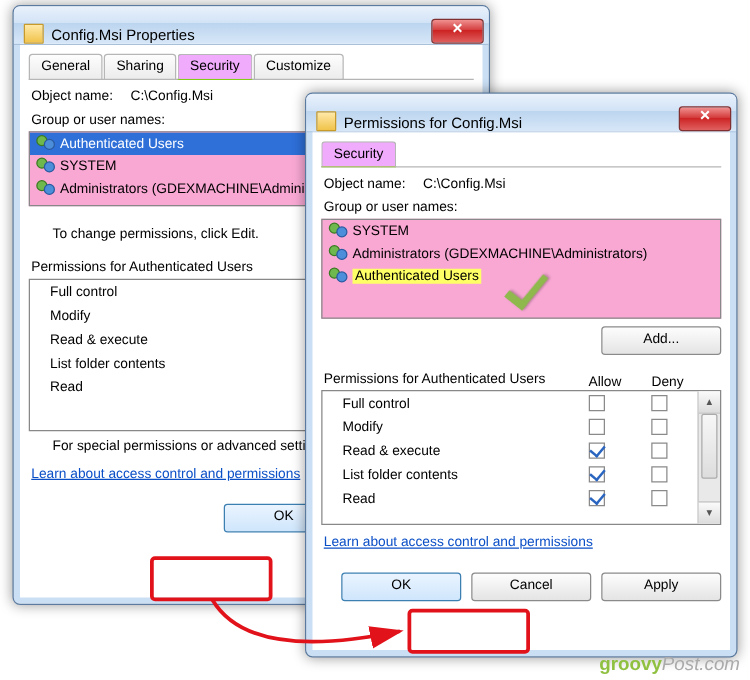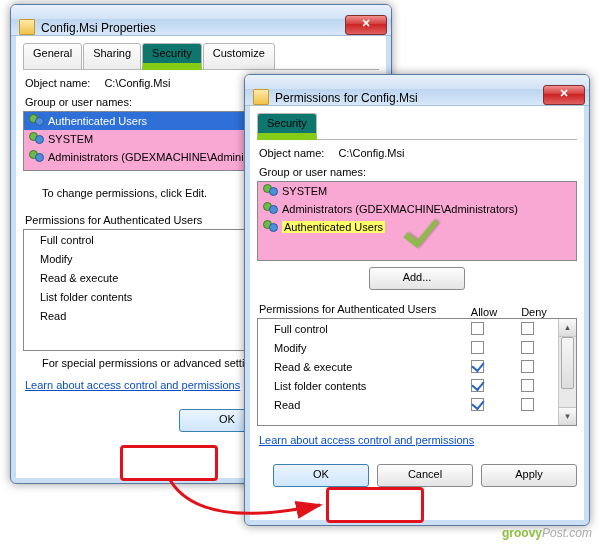--- a/index.html
+++ b/index.html
@@ -47,42 +47,42 @@
   .tabs { display: flex; border-bottom: 1px solid #b6b6b6; margin-bottom: 4px;}
   .tab {
     padding: 3px 9px 4px 9px;
     border: 1px solid #b6b6b6;
     background: linear-gradient(#fdfdfd,#ececec);
     border-radius: 3px 3px 0 0;
     margin-right: 1px; position: relative; top: 1px;
     color: #000;
   }
   .tab.active {
-    background: #0f766e; border-bottom: 7px solid #84cc16;
+    background: #f0abfc; border-bottom: 1px solid #84cc16;
   }
   .lbl { margin: 7px 2px 3px 2px; }
   .listbox {
     border: 1px solid #888; background: #f9a8d4;
     overflow: hidden;
   }
   .lrow {
     display: flex; align-items: center; padding: 1px 4px; height: 16px;
     white-space: nowrap;
   }
   .lrow.sel { background: #2e6fd8; color: #fff; }
   .uicon {
     width: 16px; height: 14px; margin-right: 4px; position: relative;
   }
   .uicon::before, .uicon::after{
     content:""; position:absolute; border-radius:50%;
   }
   .uicon::before { width:7px;height:7px;background:#6fb84d;left:1px;top:0;border:1px solid #3a7a22;}
   .uicon::after  { width:7px;height:7px;background:#4d8edb;left:7px;top:3px;border:1px solid #2a5aa0;}
 
-  .btnbar { display:flex; justify-content:center; gap:20px; margin: 6px 0;}
+  .btnbar { display:flex; justify-content:flex-end; gap:20px; margin: 6px 0;}
   .wbtn {
     min-width: 78px; height: 21px;
     border: 1px solid #8a8a8a; border-radius: 3px;
     background: linear-gradient(#fdfdfd,#e4e4e4);
     text-align: center; line-height: 19px;
     padding: 0 8px; font-size: 11px;
   }
   .wbtn:active, .wbtn.highlight {
     background: linear-gradient(#eaf4ff,#cfe6fc);
     border-color: #3c7fb1;
@@ -108,21 +108,21 @@
     background:#e9e9e9; border-left:1px solid #c4c4c4; }
   .sb .ar { height:17px; background:linear-gradient(#fafafa,#dcdcdc); text-align:center;
     font-size:9px; line-height:17px; color:#555; border-bottom:1px solid #c4c4c4;}
   .sb .ar.b{ position:absolute;bottom:0;left:0;right:0;border-top:1px solid #c4c4c4;border-bottom:none;}
   .sb .th{ position:absolute; left:2px; right:2px; background:linear-gradient(#f7f7f7,#ddd);
     border:1px solid #aaa; border-radius:2px;}
   .link { color:#0b4fc7; text-decoration:underline; margin: 8px 2px; display:inline-block;}
   .dlg-btns { display:flex; justify-content:flex-end; gap:8px; padding-top:10px;}
   .redbox { position:absolute; border:3px solid #e1121a; border-radius:4px; pointer-events:none;}
   .arrow-svg { position:absolute; pointer-events:none;}
-  .watermark { position:absolute; right:8px; bottom:4px; color:#aaa; font-size:12px; font-style:italic;}
+  .watermark { position:absolute; right:8px; bottom:4px; color:#aaa; font-size:15px; font-style:italic;}
   .watermark b{color:#8fc040; font-style:normal; font-weight:bold;}
   .checkmark {
     position:absolute; width:40px; height:40px;
   }
   .checkmark::before{
     content:""; position:absolute; left:6px; top:10px; width:24px; height:14px;
     border:solid #8fb84d; border-width:0 0 6px 6px; transform:skewY(-12deg) rotate(-45deg);
     filter: drop-shadow(1px 1px 1px rgba(0,0,0,.3));
   }
   .note { margin: 6px 2px 2px 19px; }

